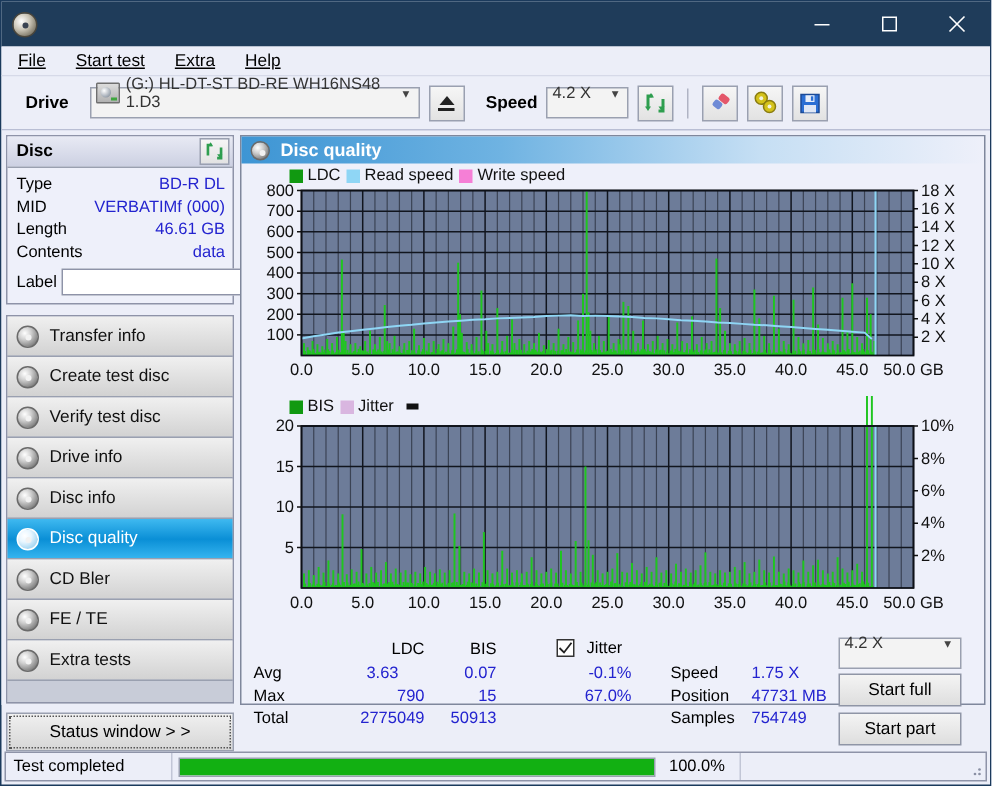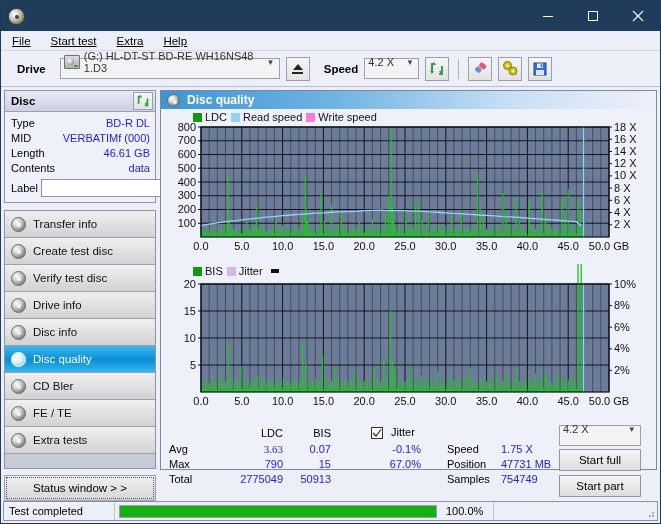--- a/index.html
+++ b/index.html
@@ -1892,21 +1892,21 @@
             <text x="407.2" y="141" text-anchor="middle" font-size="11" fill="#111" font-family="&quot;Liberation Sans&quot;, sans-serif">45.0</text>
             <text x="448" y="141" text-anchor="middle" font-size="11" fill="#111" font-family="&quot;Liberation Sans&quot;, sans-serif">50.0 GB</text>
           </svg>
       </div>
 
       <div class="stats">
         <div class="c" style="left:76px; top:5px; width:46px; text-align:right; font-weight:normal;">LDC</div>
         <div class="c" style="left:132px; top:5px; width:38px; text-align:right;">BIS</div>
 
         <div class="c" style="left:8px; top:21px;">Avg</div>
-        <div class="c val" style="left:66px; top:21px; width:56px; text-align:right;font-family:Liberation Serif, serif;">3.63</div>
+        <div class="c val" style="left:66px; top:21px; width:56px; text-align:center;">3.63</div>
         <div class="c val" style="left:124px; top:21px; width:46px; text-align:right;">0.07</div>
 
         <div class="c" style="left:8px; top:36px;">Max</div>
         <div class="c val" style="left:66px; top:36px; width:56px; text-align:right;">790</div>
         <div class="c val" style="left:124px; top:36px; width:46px; text-align:right;">15</div>
 
         <div class="c" style="left:8px; top:51px;">Total</div>
         <div class="c val" style="left:56px; top:51px; width:66px; text-align:right;">2775049</div>
         <div class="c val" style="left:124px; top:51px; width:46px; text-align:right;">50913</div>
 

